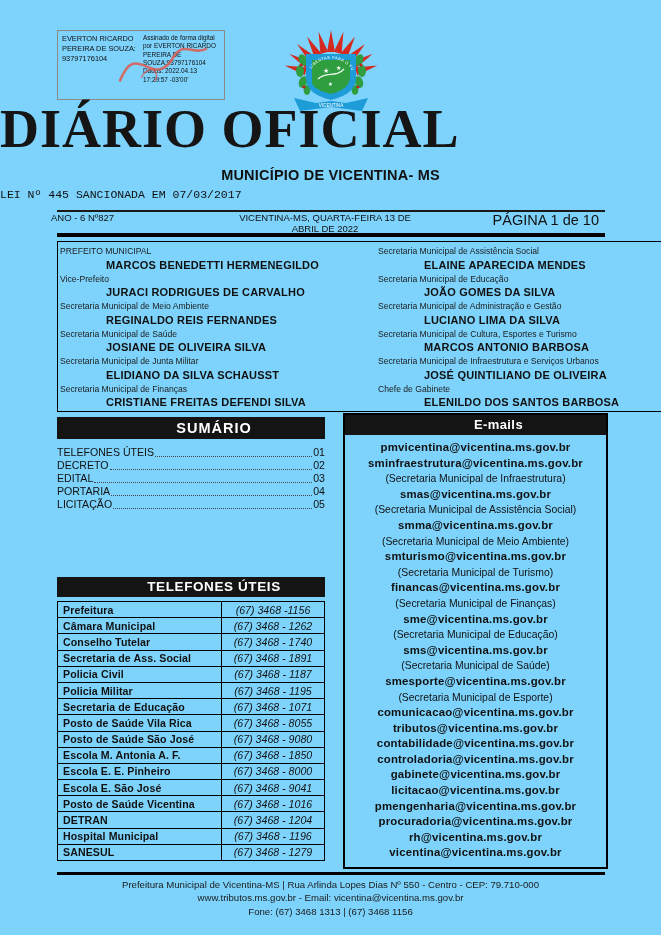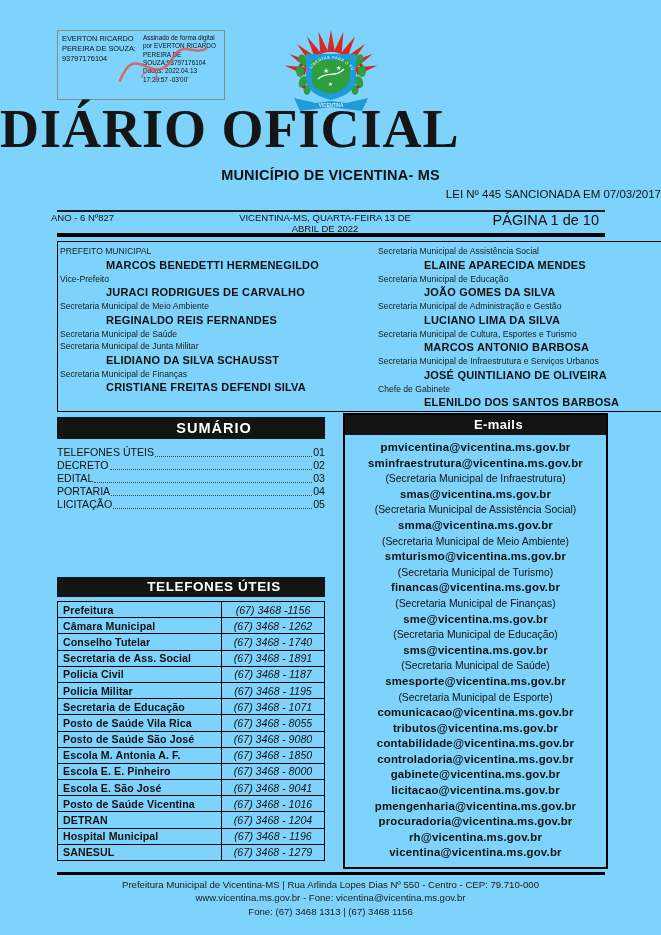--- a/index.html
+++ b/index.html
@@ -15,22 +15,22 @@
 
   
   .crest{position:absolute;left:50%;top:26px;transform:translateX(-50%);width:110px;height:90px;}
 
   
   .title{position:absolute;top:102px;left:0;width:100%;text-align:left;
          font-family:Liberation Serif, serif;font-weight:700;font-size:54px;line-height:1;
          letter-spacing:1px;color:#151515;}
   .subtitle{position:absolute;top:167px;left:0;width:100%;text-align:center;
             font-size:14.5px;font-weight:700;letter-spacing:.2px;}
-  .law{position:absolute;top:188px;left:0;width:100%;text-align:right;
-       font-family:Liberation Sans, sans-serif;font-size:11.5px;}
+  .law{position:absolute;top:188px;left:0;width:100%;text-align:left;
+       font-family:Liberation Mono, monospace;font-size:11.5px;}
   .rule-mid{position:absolute;top:210px;left:57px;width:548px;height:2px;background:#1a1a1a;}
   .issue-row{position:absolute;top:212px;left:51px;width:548px;height:19px;
              display:flex;gap:46px;}
   .issue-row .edition{width:130px;font-size:9.5px;padding-bottom:2px;}
   .issue-row .dateline{flex:1;text-align:center;font-size:9.5px;padding-bottom:2px;}
   .issue-row .pageind{width:130px;text-align:right;font-size:14.5px;}
   .rule-thick{position:absolute;top:233px;left:57px;width:548px;height:4px;background:#000;}
 
   
   .officials{position:absolute;top:241px;left:57px;width:640px;height:171px;
@@ -156,20 +156,21 @@
           <div class="name">JURACI RODRIGUES DE CARVALHO</div>
         </div>
 
         <div class="official">
           <div class="role">Secretaria Municipal de Meio Ambiente</div>
           <div class="name">REGINALDO REIS FERNANDES</div>
         </div>
 
         <div class="official">
           <div class="role">Secretaria Municipal de Saúde</div>
+          <div class="name">JOSIANE DE OLIVEIRA SILVA</div>
         </div>
 
         <div class="official">
           <div class="role">Secretaria Municipal de Junta Militar</div>
           <div class="name">ELIDIANO DA SILVA SCHAUSST</div>
         </div>
 
         <div class="official">
           <div class="role">Secretaria Municipal de Finanças</div>
           <div class="name">CRISTIANE FREITAS DEFENDI SILVA</div>
@@ -428,17 +429,17 @@
         <div class="email-entry">
           <div class="email-addr">vicentina@vicentina.ms.gov.br</div>
 
         </div>
       </div>
   </div>
 
   <div class="footer-rule"></div>
   <div class="footer">
     <div>Prefeitura Municipal de Vicentina-MS | Rua Arlinda Lopes Dias Nº 550 - Centro - CEP: 79.710-000</div>
-    <div>www.vicentina.ms.gov.br - Fone: vicentina@vicentina.ms.gov.br</div>
+    <div>www.tributos.ms.gov.br - Email: vicentina@vicentina.ms.gov.br</div>
     <div>Fone: (67) 3468 1313 | (67) 3468 1156</div>
   </div>
 
 </div>
 
 </body></html>

